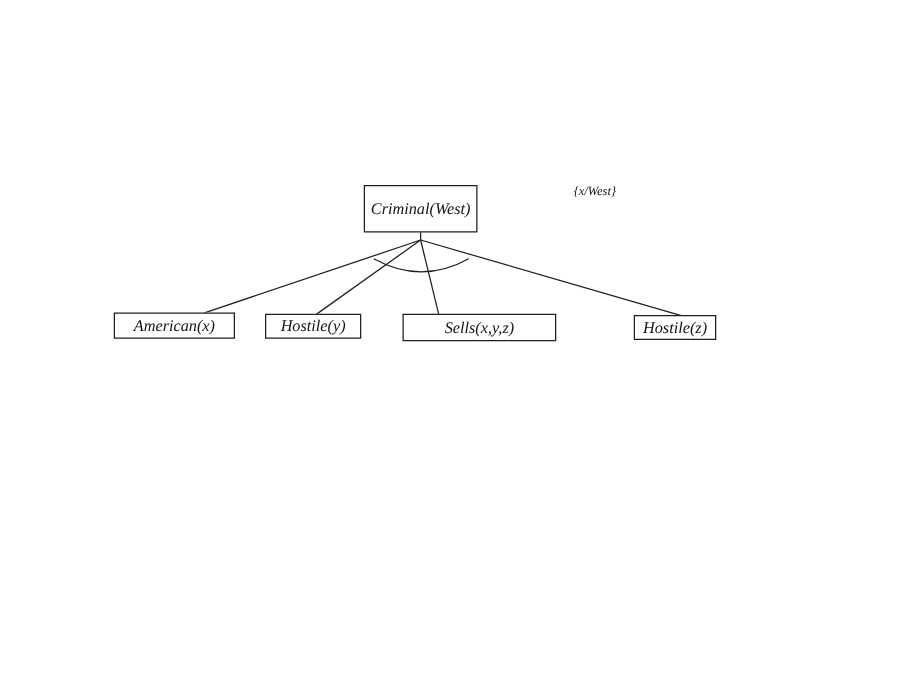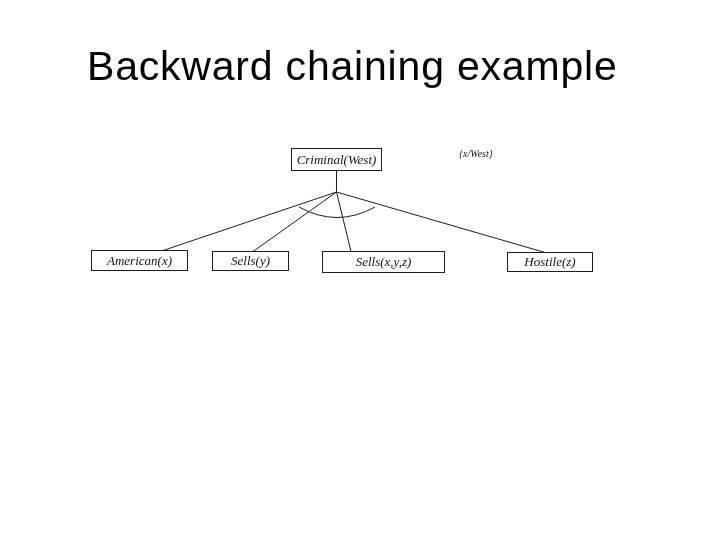--- a/index.html
+++ b/index.html
@@ -63,46 +63,45 @@
     font-size: 10px;
     color: #141414;
     white-space: nowrap;
   }
 </style>
 </head>
 <body>
 
 <div class="slide">
 
-  <h1 class="title">Backward chaining example</h1>
 
   <svg class="overlay" viewBox="0 0 720 540" xmlns="http://www.w3.org/2000/svg">
     <line x1="336.5" y1="170" x2="336.5" y2="192"></line>
     <line x1="336.5" y1="192" x2="163" y2="250.5"></line>
     <line x1="336.5" y1="192" x2="253" y2="251.5"></line>
     <line x1="336.5" y1="192" x2="351" y2="251.5"></line>
     <line x1="336.5" y1="192" x2="545" y2="252.5"></line>
     <path d="M 299 207 Q 337 228 375 207"></path>
   </svg>
 
-  <div class="node" style="left:291px; top:148px; width:91px; height:23px;text-align:right;">
+  <div class="node" style="left:291px; top:148px; width:91px; height:38px;text-align:right;">
     <span>Criminal(West)</span>
   </div>
 
   <div class="subst">{x/West}</div>
 
   <div class="node" style="left:91px; top:250px; width:97px; height:21px;">
     <span>American(x)</span>
   </div>
 
   <div class="node" style="left:212px; top:251px; width:77px; height:20px;">
-    <span>Sells(y)</span>
+    <span>Hostile(y)</span>
   </div>
 
   <div class="node" style="left:322px; top:251px; width:123px; height:22px;">
     <span>Sells(x,y,z)</span>
   </div>
 
-  <div class="node" style="left:507px; top:252px; width:86px; height:20px;">
+  <div class="node" style="left:507px; top:252px; width:66px; height:20px;">
     <span>Hostile(z)</span>
   </div>
 
 </div>
 
 </body></html>

